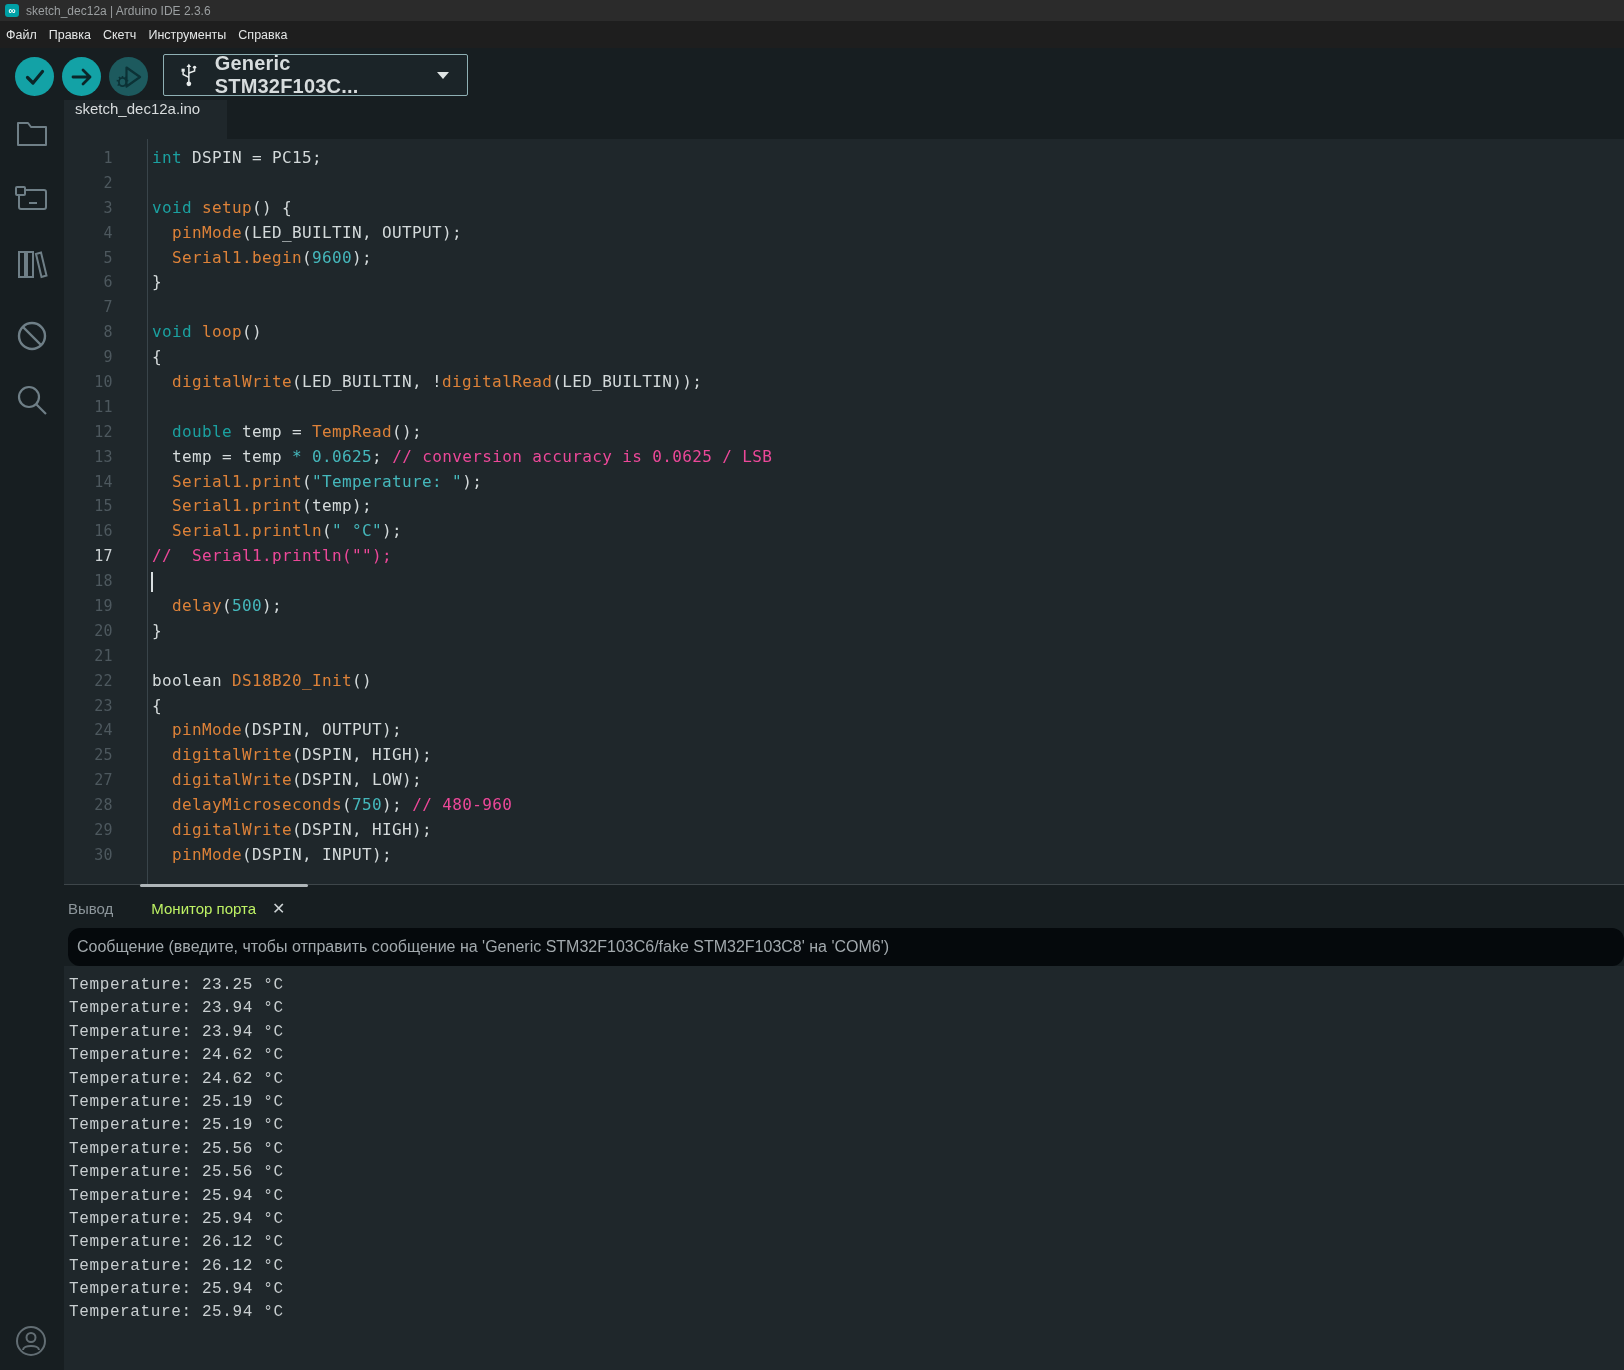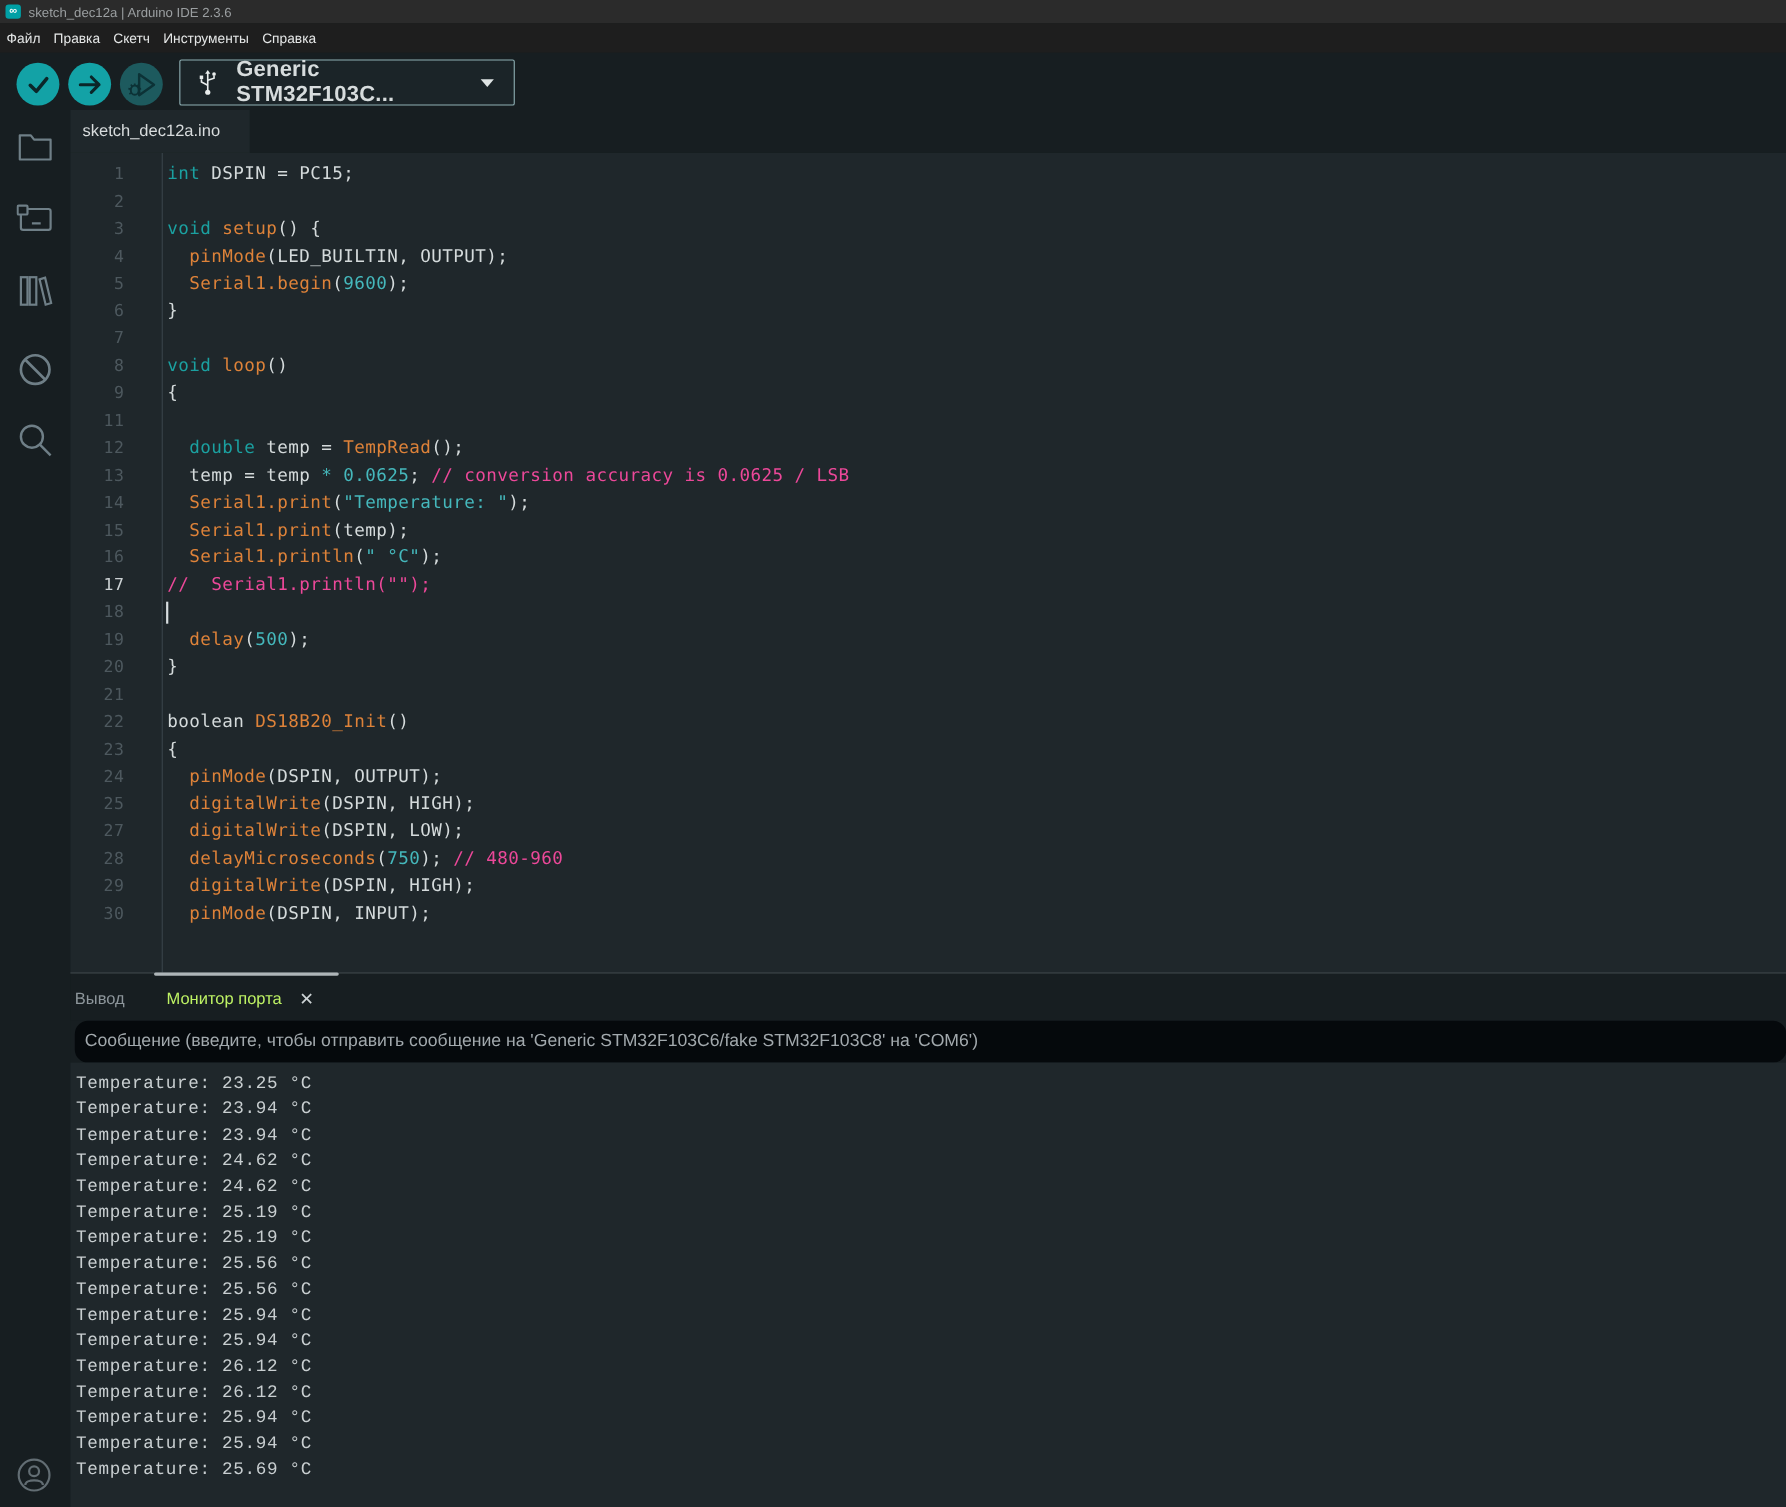--- a/index.html
+++ b/index.html
@@ -20,21 +20,21 @@
   .tbtn.debug  { left:109px; background:#1d5a5e; }
   .boardsel { position:absolute; left:163px; top:6px; width:305px; height:42px; background:#1b2428; border:1px solid #8fb0b4; border-radius:2px; display:flex; align-items:center; }
   .boardsel .usb { margin-left:15px; }
   .boardsel .blabel { margin-left:16px; font-size:20px; font-weight:bold; color:#d7dcdd; letter-spacing:.2px; }
   .boardsel .caret { width:0; height:0; border-left:6px solid transparent; border-right:6px solid transparent; border-top:7px solid #dfe4e4; margin-left:auto; margin-right:18px; }
 
   .sidebar { position:absolute; left:0; top:100px; width:64px; height:1270px; background:#171e21; }
   .sicon { position:absolute; left:14px; width:36px; height:36px; display:flex; align-items:center; justify-content:center; }
 
   .tabbar { position:absolute; left:64px; top:100px; width:1560px; height:39px; background:#171e21; }
-  .edtab { position:absolute; left:0; top:0; width:163px; height:39px; background:#1f272b; display:flex; align-items:center; }
+  .edtab { position:absolute; left:0; top:0; width:163px; height:39px; background:#1f272b; display:flex; }
   .edtab span { margin-left:11px; font-size:15px; color:#d8dcdd; }
 
   .editor { position:absolute; left:64px; top:139px; width:1560px; height:746px; background:#1f272b; overflow:hidden; }
   .edlines { position:absolute; left:0; top:7px; width:100%; }
   .line { display:flex; height:24.9px; line-height:24.9px; font-family:"DejaVu Sans Mono", monospace; font-size:16px; letter-spacing:.37px; white-space:pre; }
   .num { width:56px; text-align:right; padding-right:7px; color:#4d585e; font-size:15px; flex:none; }
   .num.cur { color:#ccd2d4; }
   .codetxt { margin-left:32px; }
   .indent-guide { position:absolute; left:83px; top:0; width:1px; height:746px; background:#39444a; }
   .tk { color:#1ba0a0; }
@@ -154,20 +154,21 @@
   <div class="edlines" id="edlines">
       <div class="line"><span class="num">1</span><span class="codetxt"><span class="tk">int</span><span class="tp"> DSPIN = PC15;</span></span></div>
       <div class="line"><span class="num">2</span><span class="codetxt"></span></div>
       <div class="line"><span class="num">3</span><span class="codetxt"><span class="tk">void</span><span class="tp"> </span><span class="tf">setup</span><span class="tp">() {</span></span></div>
       <div class="line"><span class="num">4</span><span class="codetxt"><span class="tp">  </span><span class="tf">pinMode</span><span class="tp">(LED_BUILTIN, OUTPUT);</span></span></div>
       <div class="line"><span class="num">5</span><span class="codetxt"><span class="tp">  </span><span class="tf">Serial1.begin</span><span class="tp">(</span><span class="tn">9600</span><span class="tp">);</span></span></div>
       <div class="line"><span class="num">6</span><span class="codetxt"><span class="tp">}</span></span></div>
       <div class="line"><span class="num">7</span><span class="codetxt"></span></div>
       <div class="line"><span class="num">8</span><span class="codetxt"><span class="tk">void</span><span class="tp"> </span><span class="tf">loop</span><span class="tp">()</span></span></div>
       <div class="line"><span class="num">9</span><span class="codetxt"><span class="tp">{</span></span></div>
+      <div class="line"><span class="num">10</span><span class="codetxt"><span class="tp">  </span><span class="tf">digitalWrite</span><span class="tp">(LED_BUILTIN, !</span><span class="tf">digitalRead</span><span class="tp">(LED_BUILTIN));</span></span></div>
       <div class="line"><span class="num">11</span><span class="codetxt"></span></div>
       <div class="line"><span class="num">12</span><span class="codetxt"><span class="tp">  </span><span class="tk">double</span><span class="tp"> temp = </span><span class="tf">TempRead</span><span class="tp">();</span></span></div>
       <div class="line"><span class="num">13</span><span class="codetxt"><span class="tp">  temp = temp </span><span class="tn">*</span><span class="tp"> </span><span class="tn">0.0625</span><span class="tp">; </span><span class="tc">// conversion accuracy is 0.0625 / LSB</span></span></div>
       <div class="line"><span class="num">14</span><span class="codetxt"><span class="tp">  </span><span class="tf">Serial1.print</span><span class="tp">(</span><span class="tn">"Temperature: "</span><span class="tp">);</span></span></div>
       <div class="line"><span class="num">15</span><span class="codetxt"><span class="tp">  </span><span class="tf">Serial1.print</span><span class="tp">(temp);</span></span></div>
       <div class="line"><span class="num">16</span><span class="codetxt"><span class="tp">  </span><span class="tf">Serial1.println</span><span class="tp">(</span><span class="tn">" °C"</span><span class="tp">);</span></span></div>
       <div class="line"><span class="num cur">17</span><span class="codetxt"><span class="tc">//  Serial1.println("");</span></span></div>
       <div class="line"><span class="num">18</span><span class="codetxt"><span class="caret-bar"></span></span></div>
       <div class="line"><span class="num">19</span><span class="codetxt"><span class="tp">  </span><span class="tf">delay</span><span class="tp">(</span><span class="tn">500</span><span class="tp">);</span></span></div>
       <div class="line"><span class="num">20</span><span class="codetxt"><span class="tp">}</span></span></div>
@@ -206,21 +207,20 @@
       <div class="srow">Temperature: 25.19 °C</div>
       <div class="srow">Temperature: 25.19 °C</div>
       <div class="srow">Temperature: 25.56 °C</div>
       <div class="srow">Temperature: 25.56 °C</div>
       <div class="srow">Temperature: 25.94 °C</div>
       <div class="srow">Temperature: 25.94 °C</div>
       <div class="srow">Temperature: 26.12 °C</div>
       <div class="srow">Temperature: 26.12 °C</div>
       <div class="srow">Temperature: 25.94 °C</div>
       <div class="srow">Temperature: 25.94 °C</div>
-      <div class="srow">Temperature: 25.69 °C</div>
     </div>
 </div>
 
 <div class="account">
   <svg width="32" height="32" viewBox="0 0 32 32">
     <circle cx="16" cy="16" r="14" stroke="#626d73" stroke-width="2" fill="none"></circle>
     <circle cx="16" cy="12.5" r="4.5" stroke="#626d73" stroke-width="2" fill="none"></circle>
     <path d="M8 25 C8 19.5 24 19.5 24 25" stroke="#626d73" stroke-width="2" fill="none"></path>
   </svg>
 </div>

